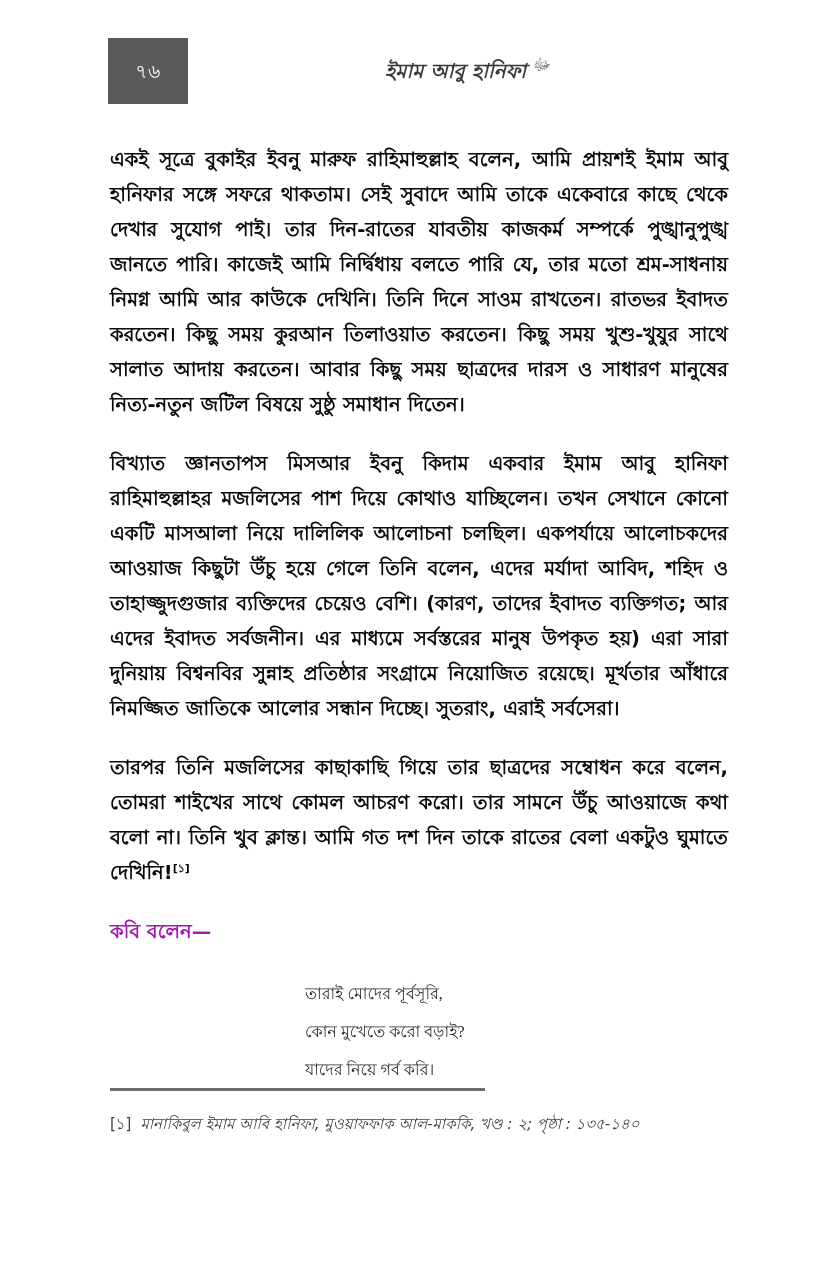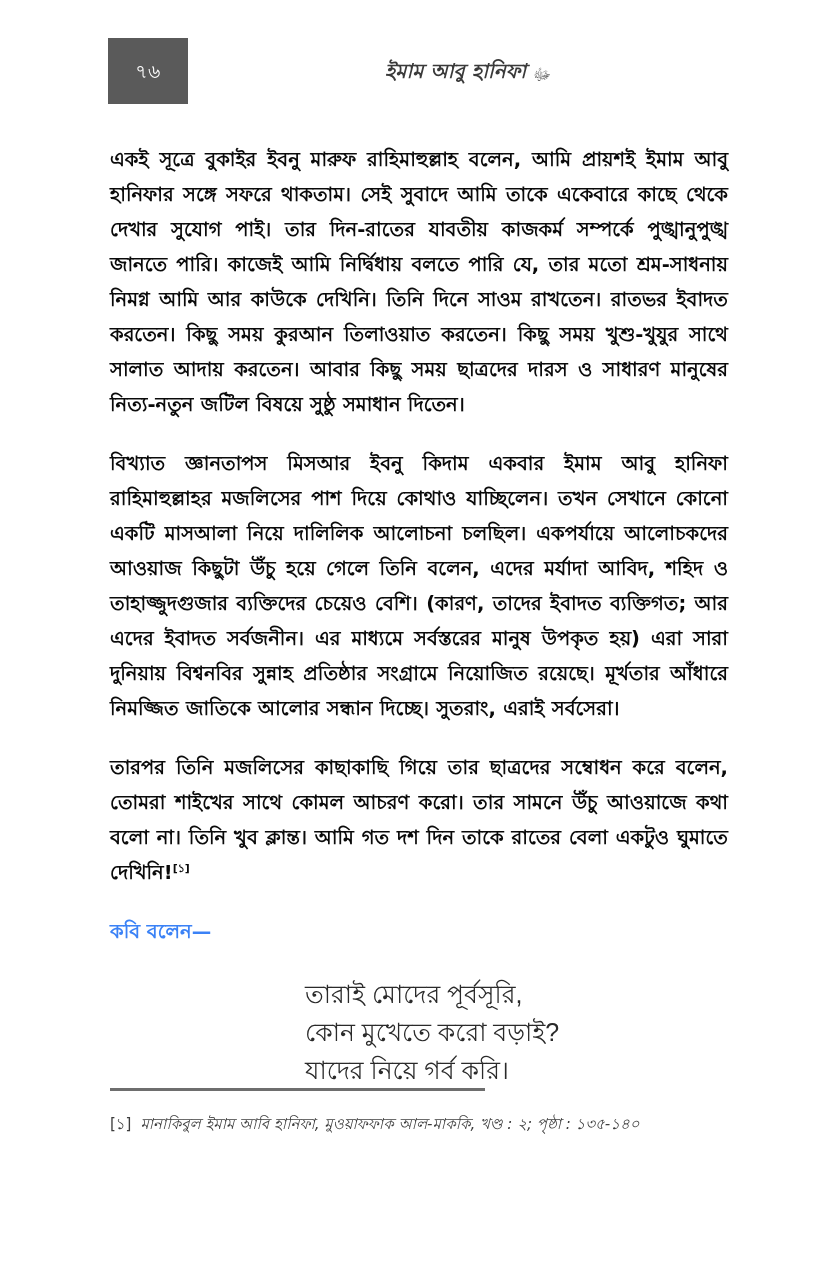--- a/index.html
+++ b/index.html
@@ -55,21 +55,21 @@
     line-height: 1;
     letter-spacing: 0.5px;
   }
 
   .header-title-wrap {
     position: absolute;
     left: 188px;
     top: 56px;
     width: 560px;
     display: flex;
-    align-items: flex-end;
+    align-items: flex-start;
     justify-content: center;
     gap: 7px;
   }
 
   .header-title {
     font-family: "DejaVu Sans", "Liberation Sans", sans-serif;
     font-size: 20px;
     font-weight: 700;
     font-style: italic;
     color: #3a3a3a;
@@ -115,33 +115,33 @@
     vertical-align: super;
     line-height: 0;
   }
 
   
   .poem-lead {
     font-family: "DejaVu Sans", "Liberation Sans", sans-serif;
     font-size: 19.5px;
     font-weight: 700;
     line-height: 35px;
-    color: #3b82f6;
+    color: #a21caf;
     margin: 22px 0 0 0;
   }
 
   
   .verse-block {
     margin: 26px 0 0 0;
     padding-left: 195px;
   }
 
   .verse-line {
-    font-family: Liberation Sans, sans-serif;
-    font-size: 25px;
+    font-family: Liberation Serif, serif;
+    font-size: 16px;
     font-weight: 400;
     line-height: 38px;
     color: #2a2a2a;
     white-space: nowrap;
   }
 
   
   .footnote-area {
     position: absolute;
     left: 110px;

